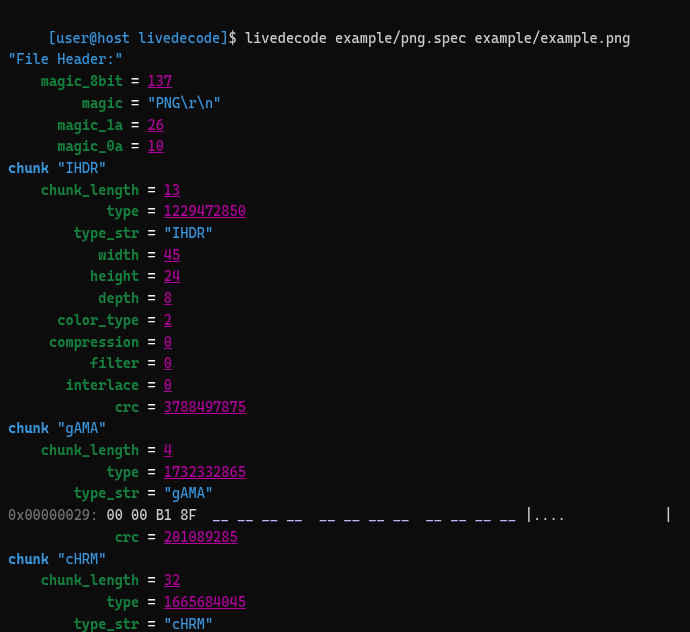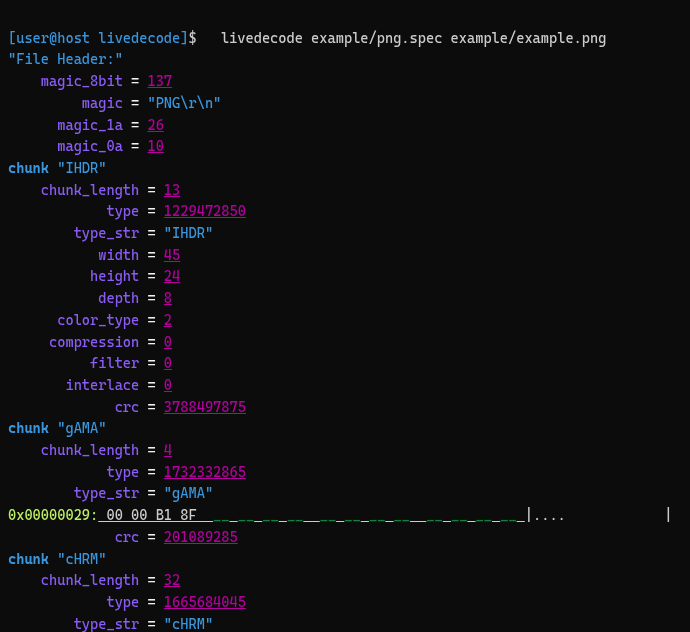--- a/index.html
+++ b/index.html
@@ -11,33 +11,33 @@
     font-size: 14px;
     line-height: 21.7px;
     width: 690px;
     height: 632px;
     overflow: hidden;
   }
   .terminal {
     padding: 6px 8px 0 8px;
     white-space: pre;
   }
-  .prompt-user   { color: #3a96dd; }   
+  .prompt-user   { color: #3a96dd; margin-left: 40px; }   
   .prompt-dollar { color: #cccccc; }
-  .cmd           { color: #cccccc; margin-left: 16px; }
+  .cmd           { color: #cccccc; }
   .header        { color: #3a96dd; }   
-  .field-name    { color: #8b5cf6; }   
+  .field-name    { color: #15803d; font-weight: bold; }   
   .eq            { color: #f2f2f2; }   
   .valnum        { color: #b4009e; text-decoration: underline; }   
   .valstr        { color: #3a96dd; }   
   .chunk-kw      { color: #3a96dd; font-weight: bold; }   
   .chunk-name    { color: #3a96dd; }   
-  .hex-addr      { color: #bef264; margin-top: 12px; }   
-  .hex-bytes     { color: #cccccc; text-decoration: underline; }
-  .hex-underscore{ color: #15803d; }
+  .hex-addr      { color: #737373; margin-top: 12px; }   
+  .hex-bytes     { color: #cccccc; }
+  .hex-underscore{ color: #c4b5fd; font-style: italic; }
   .hex-ascii     { color: #cccccc; }
 
   .line { display: block; }
 </style>
 </head>
 <body>
 
 <div class="terminal">
 <span class="line"><span class="prompt-user">[user@host livedecode]</span><span class="prompt-dollar">$</span><span> </span><span class="cmd">livedecode example/png.spec example/example.png</span></span><div id="body-lines"><span class="line"><span class="header">"File Header:"</span></span><span class="line"><span class="field-name">    magic_8bit</span><span class="eq"> = </span><span class="valnum">137</span></span><span class="line"><span class="field-name">         magic</span><span class="eq"> = </span><span class="valstr">"PNG\r\n"</span></span><span class="line"><span class="field-name">      magic_1a</span><span class="eq"> = </span><span class="valnum">26</span></span><span class="line"><span class="field-name">      magic_0a</span><span class="eq"> = </span><span class="valnum">10</span></span><span class="line"><span class="chunk-kw">chunk</span><span> </span><span class="chunk-name">"IHDR"</span></span><span class="line"><span class="field-name">    chunk_length</span><span class="eq"> = </span><span class="valnum">13</span></span><span class="line"><span class="field-name">            type</span><span class="eq"> = </span><span class="valnum">1229472850</span></span><span class="line"><span class="field-name">        type_str</span><span class="eq"> = </span><span class="valstr">"IHDR"</span></span><span class="line"><span class="field-name">           width</span><span class="eq"> = </span><span class="valnum">45</span></span><span class="line"><span class="field-name">          height</span><span class="eq"> = </span><span class="valnum">24</span></span><span class="line"><span class="field-name">           depth</span><span class="eq"> = </span><span class="valnum">8</span></span><span class="line"><span class="field-name">      color_type</span><span class="eq"> = </span><span class="valnum">2</span></span><span class="line"><span class="field-name">     compression</span><span class="eq"> = </span><span class="valnum">0</span></span><span class="line"><span class="field-name">          filter</span><span class="eq"> = </span><span class="valnum">0</span></span><span class="line"><span class="field-name">       interlace</span><span class="eq"> = </span><span class="valnum">0</span></span><span class="line"><span class="field-name">             crc</span><span class="eq"> = </span><span class="valnum">3788497875</span></span><span class="line"><span class="chunk-kw">chunk</span><span> </span><span class="chunk-name">"gAMA"</span></span><span class="line"><span class="field-name">    chunk_length</span><span class="eq"> = </span><span class="valnum">4</span></span><span class="line"><span class="field-name">            type</span><span class="eq"> = </span><span class="valnum">1732332865</span></span><span class="line"><span class="field-name">        type_str</span><span class="eq"> = </span><span class="valstr">"gAMA"</span></span><span class="line"><span class="hex-addr">0x00000029:</span><span><span class="hex-bytes"> 00 00 B1 8F  </span><span class="hex-underscore">__</span><span class="hex-bytes"> </span><span class="hex-underscore">__</span><span class="hex-bytes"> </span><span class="hex-underscore">__</span><span class="hex-bytes"> </span><span class="hex-underscore">__</span><span class="hex-bytes">  </span><span class="hex-underscore">__</span><span class="hex-bytes"> </span><span class="hex-underscore">__</span><span class="hex-bytes"> </span><span class="hex-underscore">__</span><span class="hex-bytes"> </span><span class="hex-underscore">__</span><span class="hex-bytes">  </span><span class="hex-underscore">__</span><span class="hex-bytes"> </span><span class="hex-underscore">__</span><span class="hex-bytes"> </span><span class="hex-underscore">__</span><span class="hex-bytes"> </span><span class="hex-underscore">__</span><span class="hex-bytes"> </span></span><span class="hex-ascii">|....            |</span></span><span class="line"><span class="field-name">             crc</span><span class="eq"> = </span><span class="valnum">201089285</span></span><span class="line"><span class="chunk-kw">chunk</span><span> </span><span class="chunk-name">"cHRM"</span></span><span class="line"><span class="field-name">    chunk_length</span><span class="eq"> = </span><span class="valnum">32</span></span><span class="line"><span class="field-name">            type</span><span class="eq"> = </span><span class="valnum">1665684045</span></span><span class="line"><span class="field-name">        type_str</span><span class="eq"> = </span><span class="valstr">"cHRM"</span></span></div></div>
 

